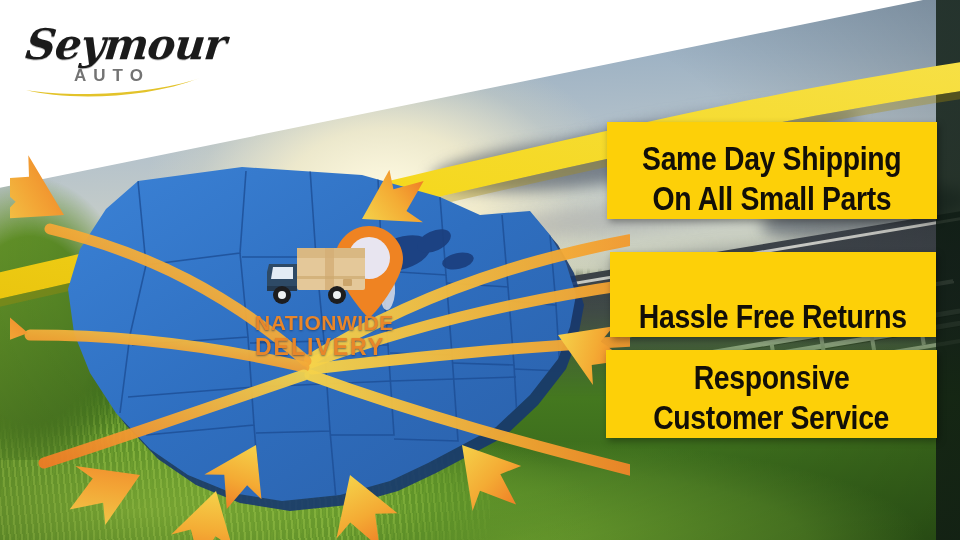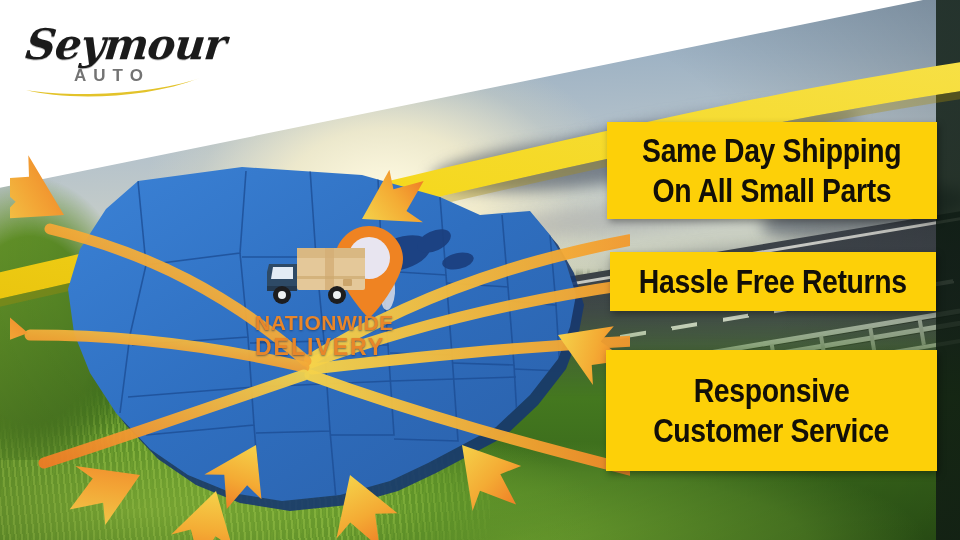--- a/index.html
+++ b/index.html
@@ -140,36 +140,36 @@
     color:#e8862a;
     text-shadow:0 1px 2px rgba(20,40,80,.55);
   }
   .nationwide .l2{font-size:23px;letter-spacing:2px;}
 
   
   .box{
     position:absolute;
     background:#fdd008;
     display:flex;flex-direction:column;
-    align-items:center;justify-content:center;
+    align-items:center;justify-content:flex-end;
     box-shadow:2px 3px 7px rgba(0,0,0,.35);
   }
   .box .line{
     color:#120f08;
     font-family:"Liberation Sans Narrow","Liberation Sans", sans-serif;
     font-weight:bold;
     font-size:33px;
     line-height:40px;
     letter-spacing:-.4px;
     white-space:nowrap;
     transform:scaleX(.86);
   }
   #box-1{left:607px;top:122px;width:330px;height:97px;}
-  #box-2{left:610px;top:252px;width:326px;height:59px;}
-  #box-3{left:606px;top:350px;width:331px;height:121px;}
+  #box-2{left:610px;top:252px;width:326px;height:85px;}
+  #box-3{left:606px;top:350px;width:331px;height:88px;}
 
   
   .rightdark{position:absolute;right:0;top:0;width:24px;height:540px;background:linear-gradient(to bottom,#16241a 0%,#0c1a10 40%,#101b14 100%);opacity:.85;}
 </style>
 </head>
 <body>
 
 <div class="stage">
 
   <div class="bg">

